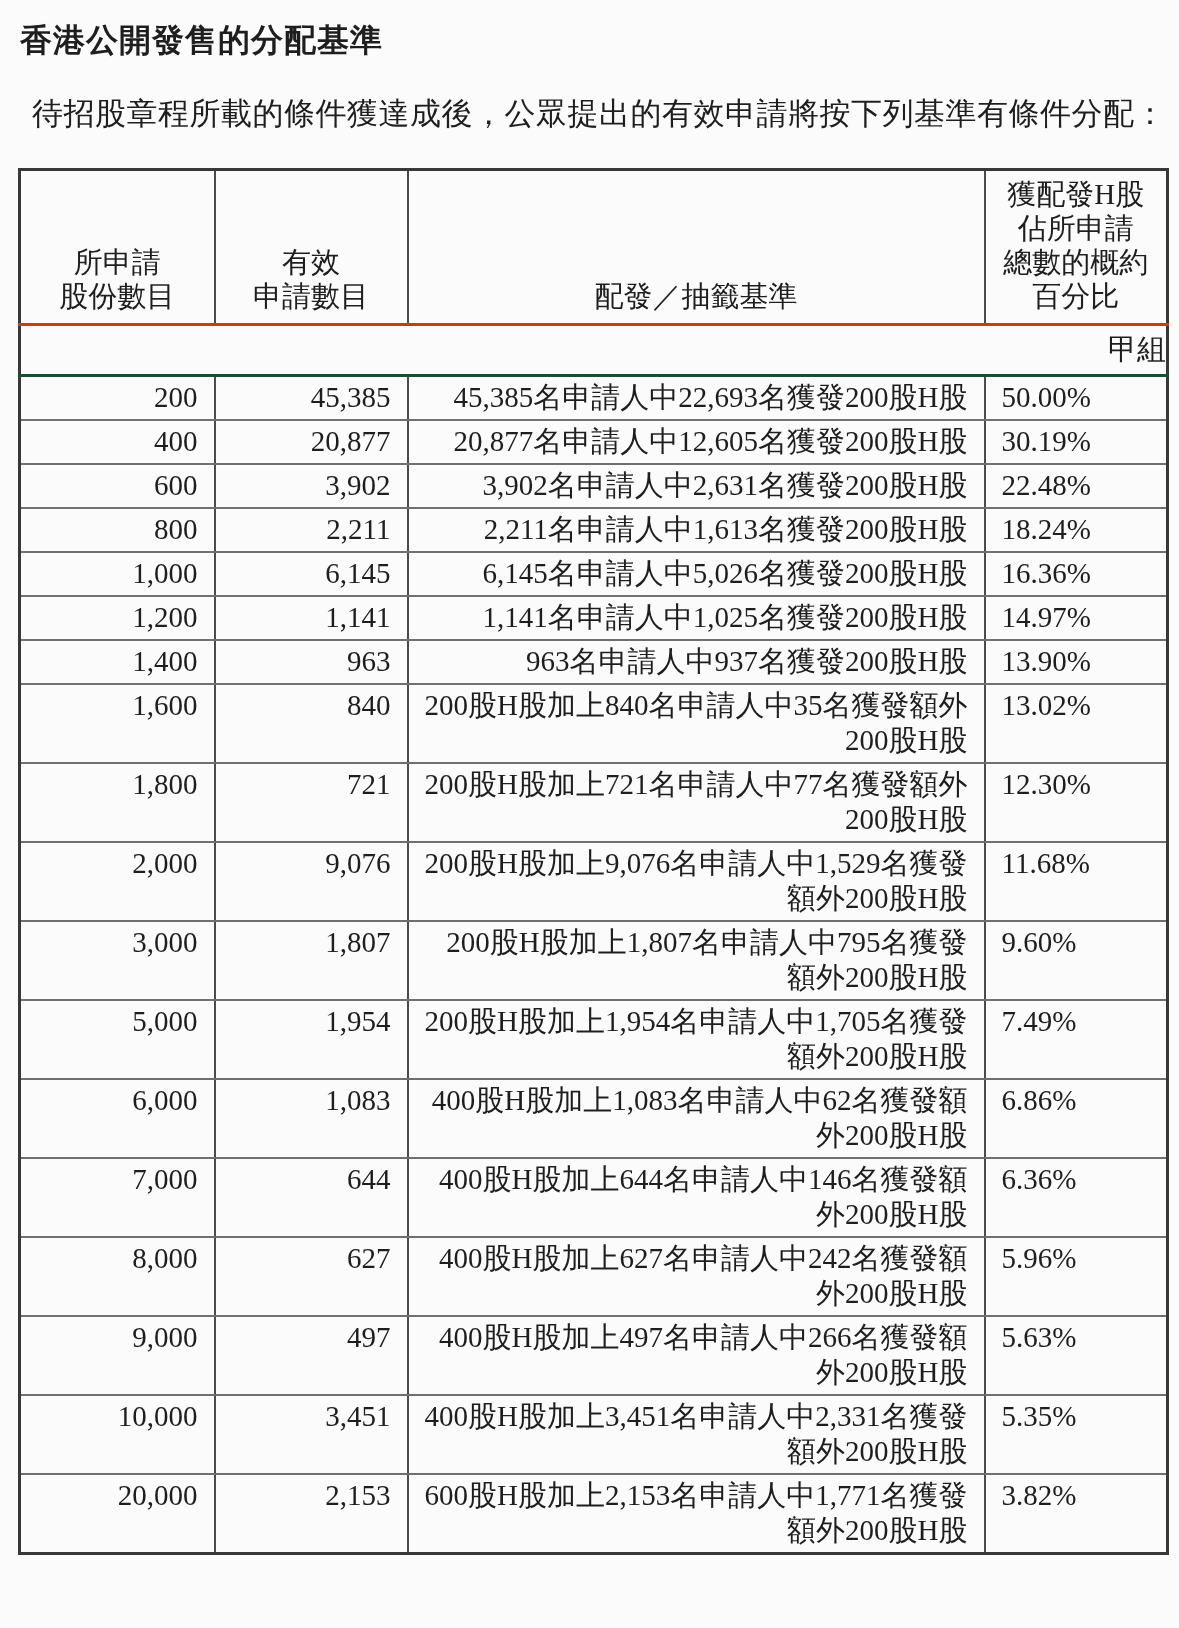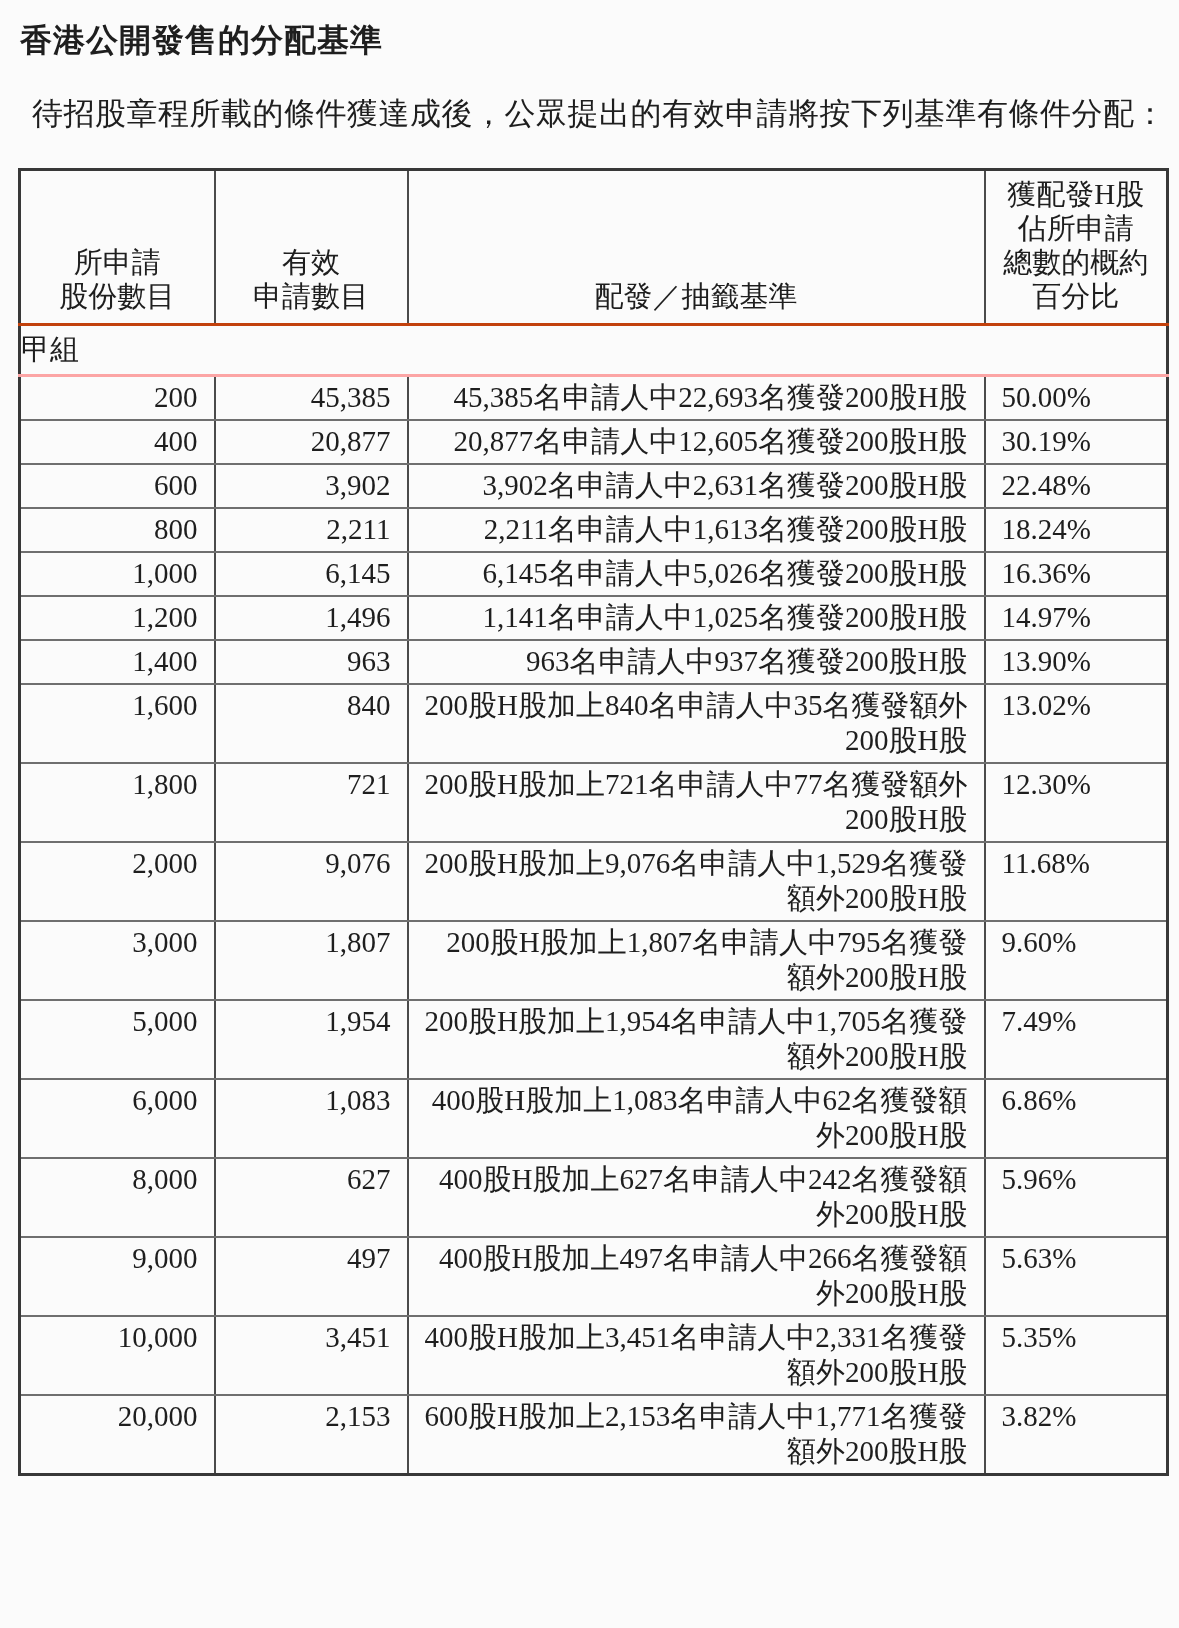--- a/index.html
+++ b/index.html
@@ -54,25 +54,25 @@
   thead th {
     vertical-align: bottom;
     text-align: center;
     white-space: pre-line;
     font-size: 29px;
     line-height: 34px;
     padding: 6px 6px 10px;
     border-bottom: 3px solid #c2410c;
   }
   tr.group-row td {
-    text-align: left;
+    text-align: right;
     font-size: 29px;
     line-height: 35px;
     padding: 6px 0 7px;
-    border-bottom: 3px solid #fca5a5;
+    border-bottom: 3px solid #14532d;
   }
   tbody td.cell {
     vertical-align: top;
     font-size: 29px;
     line-height: 35px;
     padding: 3px 16px 4px;
     border-bottom: 2px solid #6f6f6f;
   }
   tbody tr:last-child td.cell { border-bottom: none; }
   td.num { text-align: right; }
@@ -147,21 +147,21 @@
 
   <tr>
     <td class="cell num">1,000</td>
     <td class="cell num">6,145</td>
     <td class="cell basis">6,145名申請人中5,026名獲發200股H股</td>
     <td class="cell pct">16.36%</td>
   </tr>
 
   <tr>
     <td class="cell num">1,200</td>
-    <td class="cell num">1,496</td>
+    <td class="cell num">1,141</td>
     <td class="cell basis">1,141名申請人中1,025名獲發200股H股</td>
     <td class="cell pct">14.97%</td>
   </tr>
 
   <tr>
     <td class="cell num">1,400</td>
     <td class="cell num">963</td>
     <td class="cell basis">963名申請人中937名獲發200股H股</td>
     <td class="cell pct">13.90%</td>
   </tr>
@@ -202,20 +202,26 @@
     <td class="cell pct">7.49%</td>
   </tr>
 
   <tr>
     <td class="cell num">6,000</td>
     <td class="cell num">1,083</td>
     <td class="cell basis">400股H股加上1,083名申請人中62名獲發額外200股H股</td>
     <td class="cell pct">6.86%</td>
   </tr>
 
+  <tr>
+    <td class="cell num">7,000</td>
+    <td class="cell num">644</td>
+    <td class="cell basis">400股H股加上644名申請人中146名獲發額外200股H股</td>
+    <td class="cell pct">6.36%</td>
+  </tr>
 
   <tr>
     <td class="cell num">8,000</td>
     <td class="cell num">627</td>
     <td class="cell basis">400股H股加上627名申請人中242名獲發額外200股H股</td>
     <td class="cell pct">5.96%</td>
   </tr>
 
   <tr>
     <td class="cell num">9,000</td>

